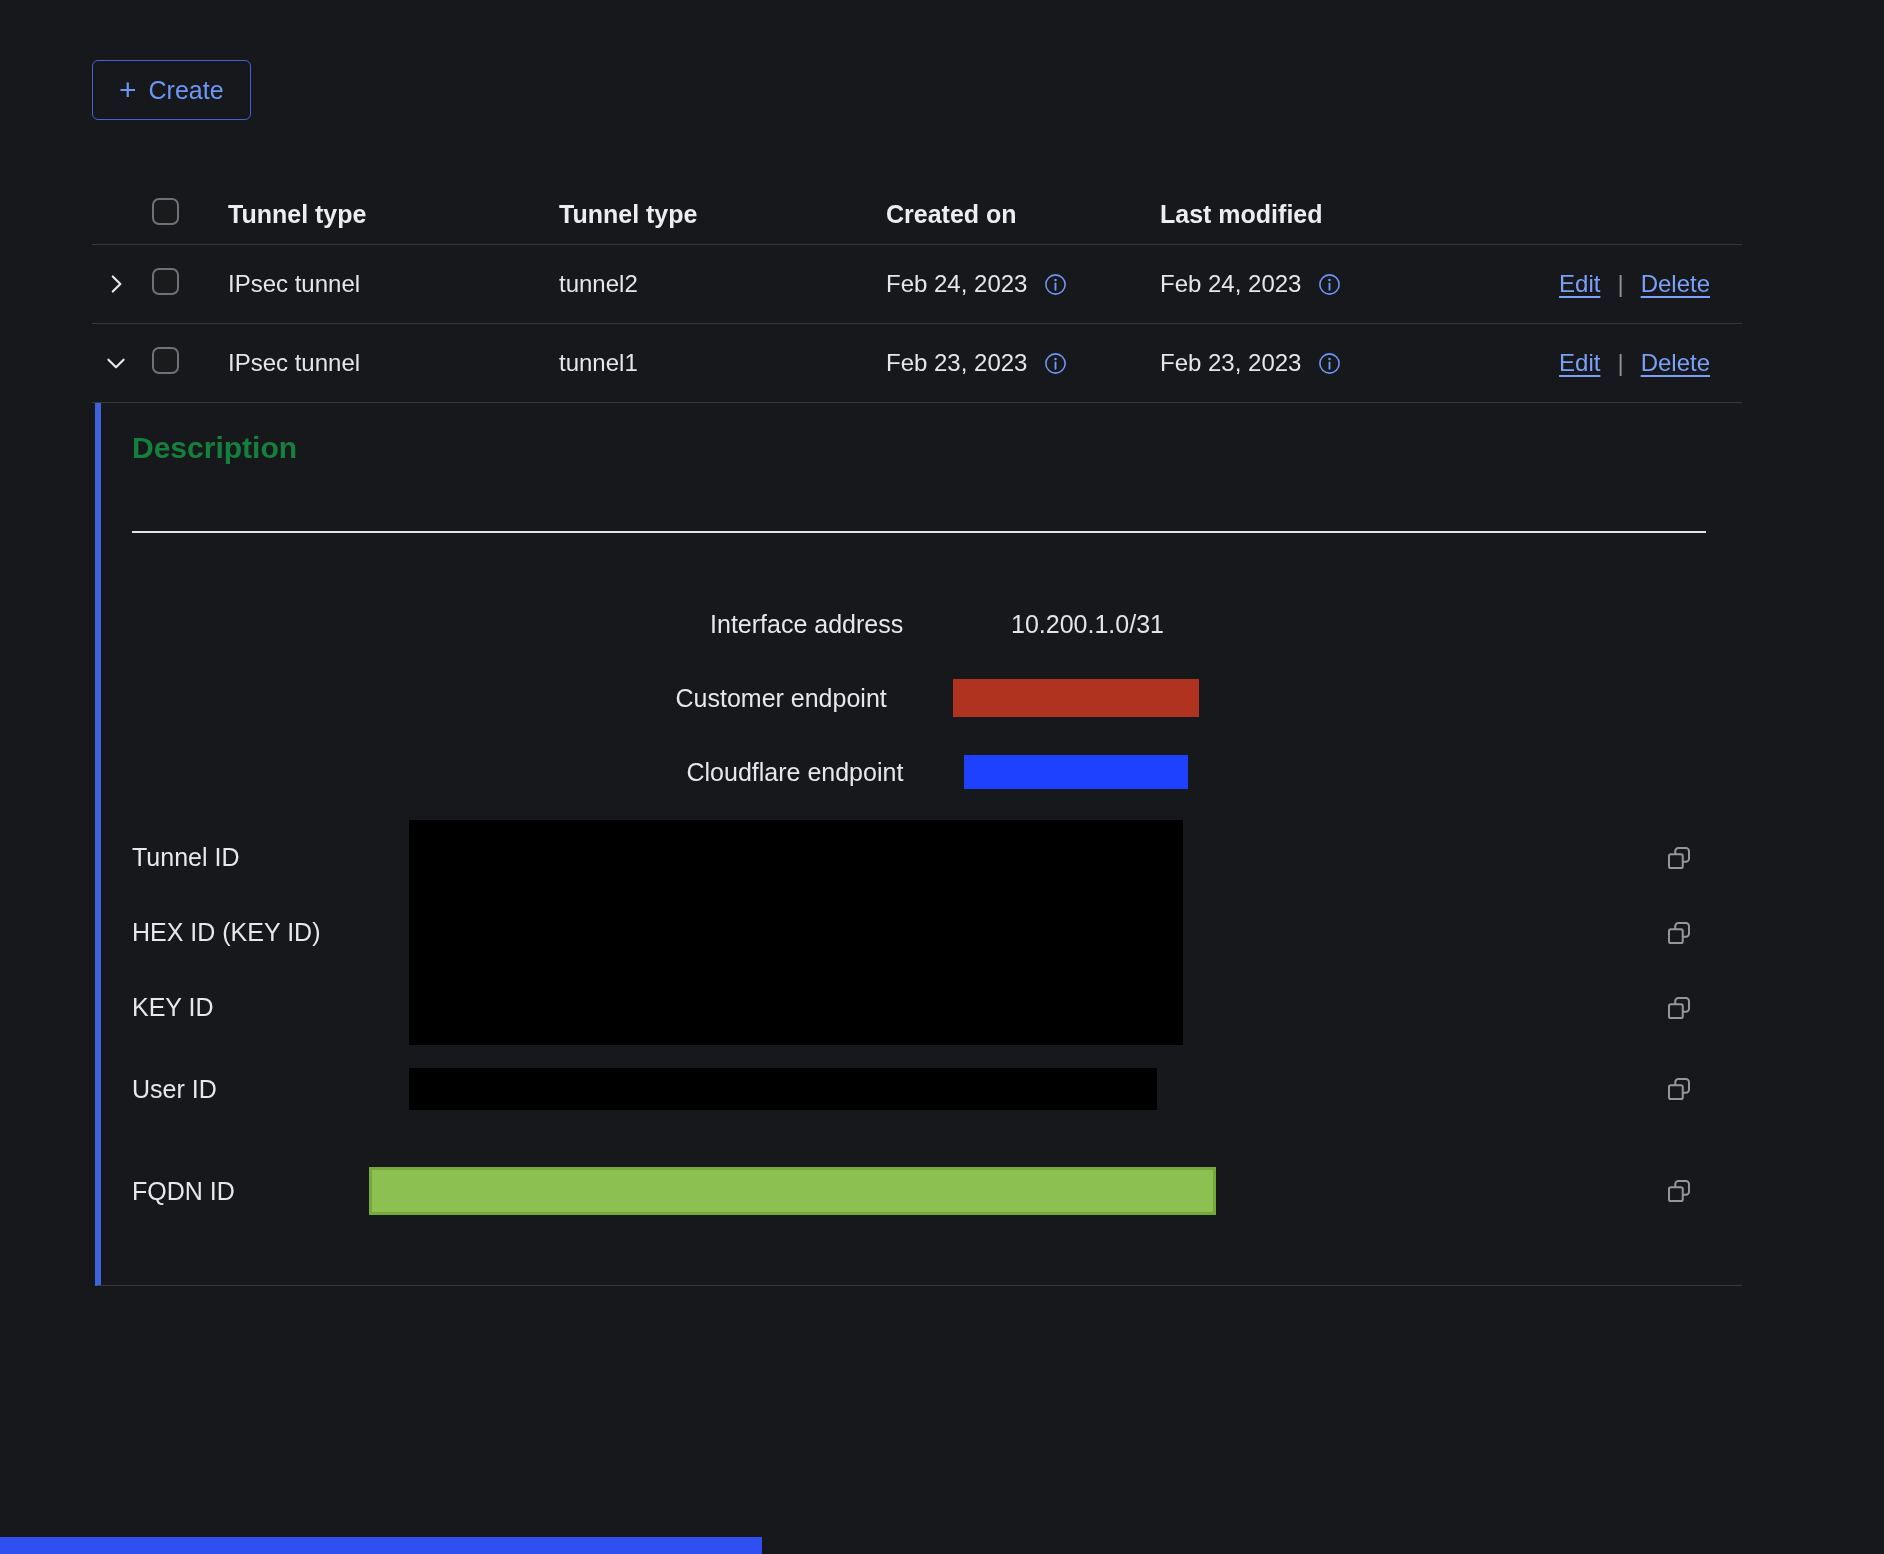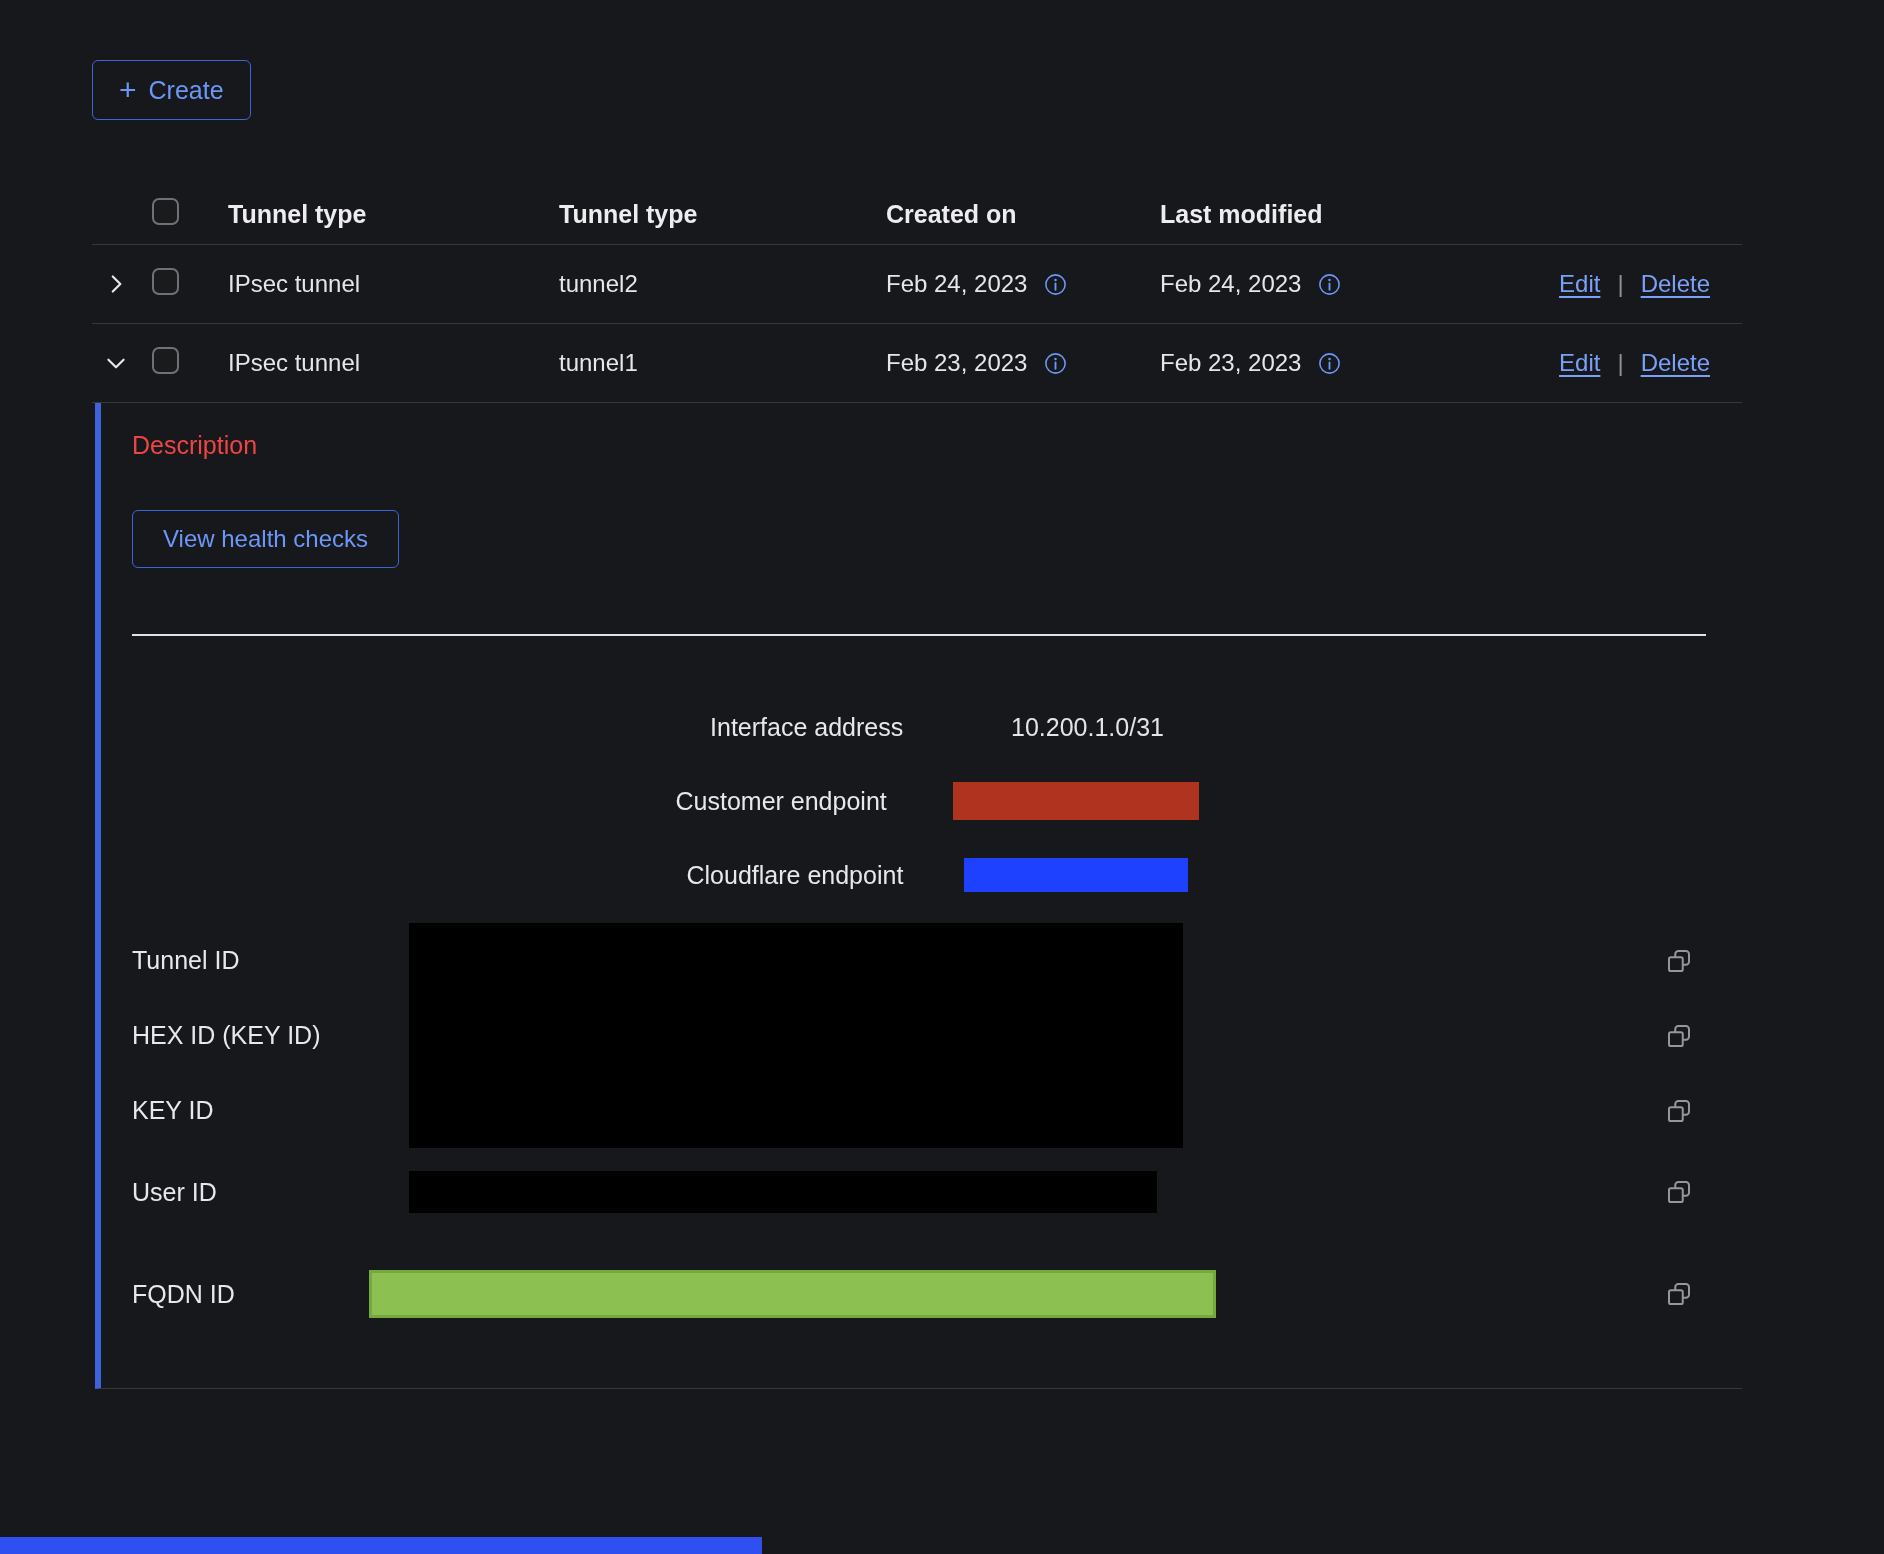--- a/index.html
+++ b/index.html
@@ -75,21 +75,21 @@
   }
   .sep { color: #8f8f94; margin: 0 17px; font-size: 24px; }
 
   
   .detail {
     margin-left: 3px;
     border-left: 6px solid #3d63dd;
     border-bottom: 1px solid #38383c;
     padding: 28px 0 50px 31px;
   }
-  .desc-label { font-size: 25px; color: #ef4444; margin-bottom: 50px; }
+  .desc-label { font-size: 30px; color: #15803d; margin-bottom: 50px; font-weight: bold; }
   .desc-value { font-size: 25px; color: #8c8c91; margin-bottom: 56px; }
   .health-btn {
     height: 58px; padding: 0 30px;
     font-size: 24px; font-family: inherit;
     border: 1px solid #4064d6; border-radius: 6px;
     color: #6d97f7; background: transparent; cursor: pointer;
   }
   .detail-divider { height: 2px; background: #e2e2e4; margin: 66px 36px 0 0; }
 
   .fields { margin-top: 54px; }
@@ -226,21 +226,20 @@
       </div>
       <div class="cell actions">
         <a class="link">Edit</a>
         <span class="sep">|</span>
         <a class="link">Delete</a>
       </div>
     </div>
 
     <div class="detail">
       <div class="desc-label">Description</div>
-      <button class="health-btn">View health checks</button>
 
       <div class="detail-divider"></div>
 
       <div class="fields">
 
         <div class="field-row">
           <div class="flabel">Interface address</div>
           <div class="fvalue">10.200.1.0/31</div>
         </div>
 

